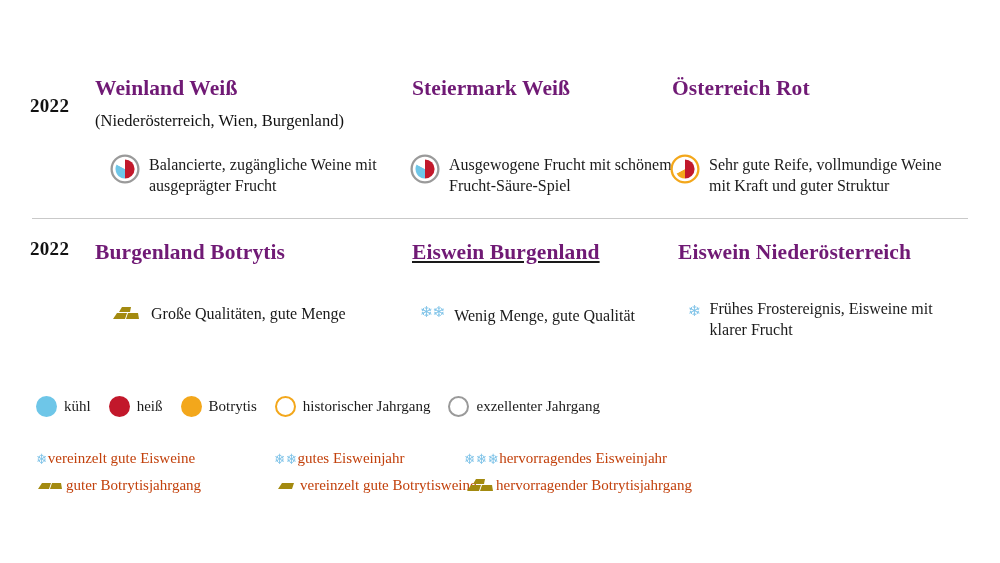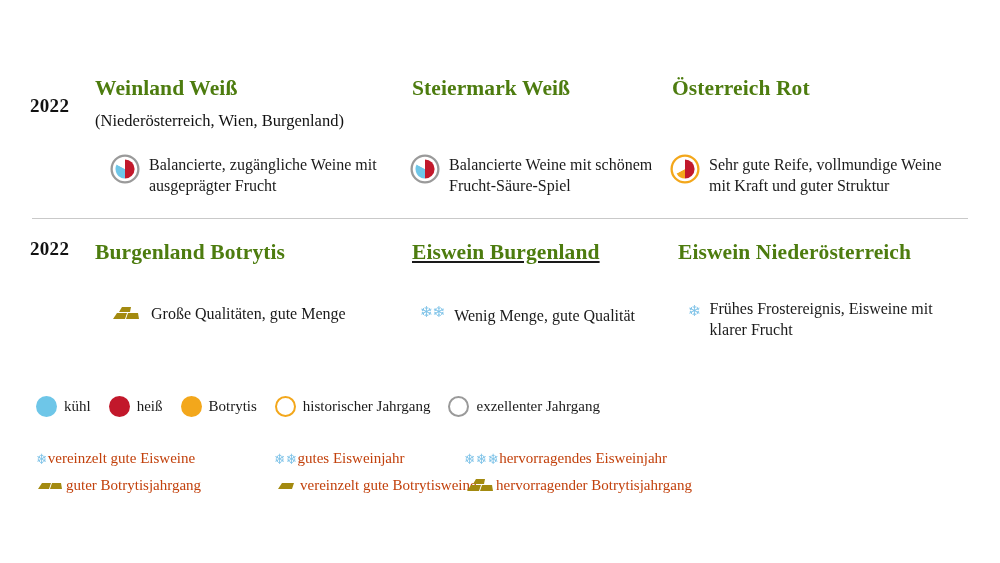--- a/index.html
+++ b/index.html
@@ -56,21 +56,21 @@
     top: 0;
   }
   .col-1 { left: 95px; width: 300px; }
   .col-2 { left: 412px; width: 250px; }
   .col-3 { left: 672px; width: 300px; }
 
   .col-title {
     font-family: "Liberation Serif", serif;
     font-weight: bold;
     font-size: 21.5px;
-    color: #4d7c0f;
+    color: #701a75;
     letter-spacing: 0.1px;
     white-space: nowrap;
   }
   .col-subtitle {
     font-family: "Liberation Serif", serif;
     font-size: 16.5px;
     color: #111;
     margin-top: 10px;
     white-space: nowrap;
   }
@@ -189,21 +189,21 @@
   <div class="entry" style="left:410px; top:154px;">
     <span class="entry-icon">
       <svg width="30" height="30" viewBox="0 0 30 30">
         <circle cx="15" cy="15" r="13.4" fill="none" stroke="#9a9a9a" stroke-width="2.3"></circle>
         <circle cx="15" cy="15" r="9.6" fill="#ffffff"></circle>
         <path d="M15 15 L15 5.4 A9.6 9.6 0 0 1 15 24.6 Z" fill="#c2182b"></path>
         <path d="M15 15 L15 24.6 A9.6 9.6 0 0 1 6.6 10.6 Z" fill="#6ec6e8"></path>
         <path d="M15 15 L6.6 10.6 A9.6 9.6 0 0 1 15 5.4 Z" fill="#ffffff"></path>
       </svg>
     </span>
-    <span class="entry-text">Balancierte Weine mit schönem Frucht-Säure-Spiel</span>
+    <span class="entry-text">Ausgewogene Frucht mit schönem Frucht-Säure-Spiel</span>
   </div>
 
   <div class="col col-3" style="top:76px;">
     <div class="col-title">Österreich Rot</div>
   </div>
   <div class="entry" style="left:670px; top:154px;">
     <span class="entry-icon">
       <svg width="30" height="30" viewBox="0 0 30 30">
         <circle cx="15" cy="15" r="13.4" fill="none" stroke="#f3a71b" stroke-width="2.3"></circle>
         <circle cx="15" cy="15" r="9.6" fill="#ffffff"></circle>

